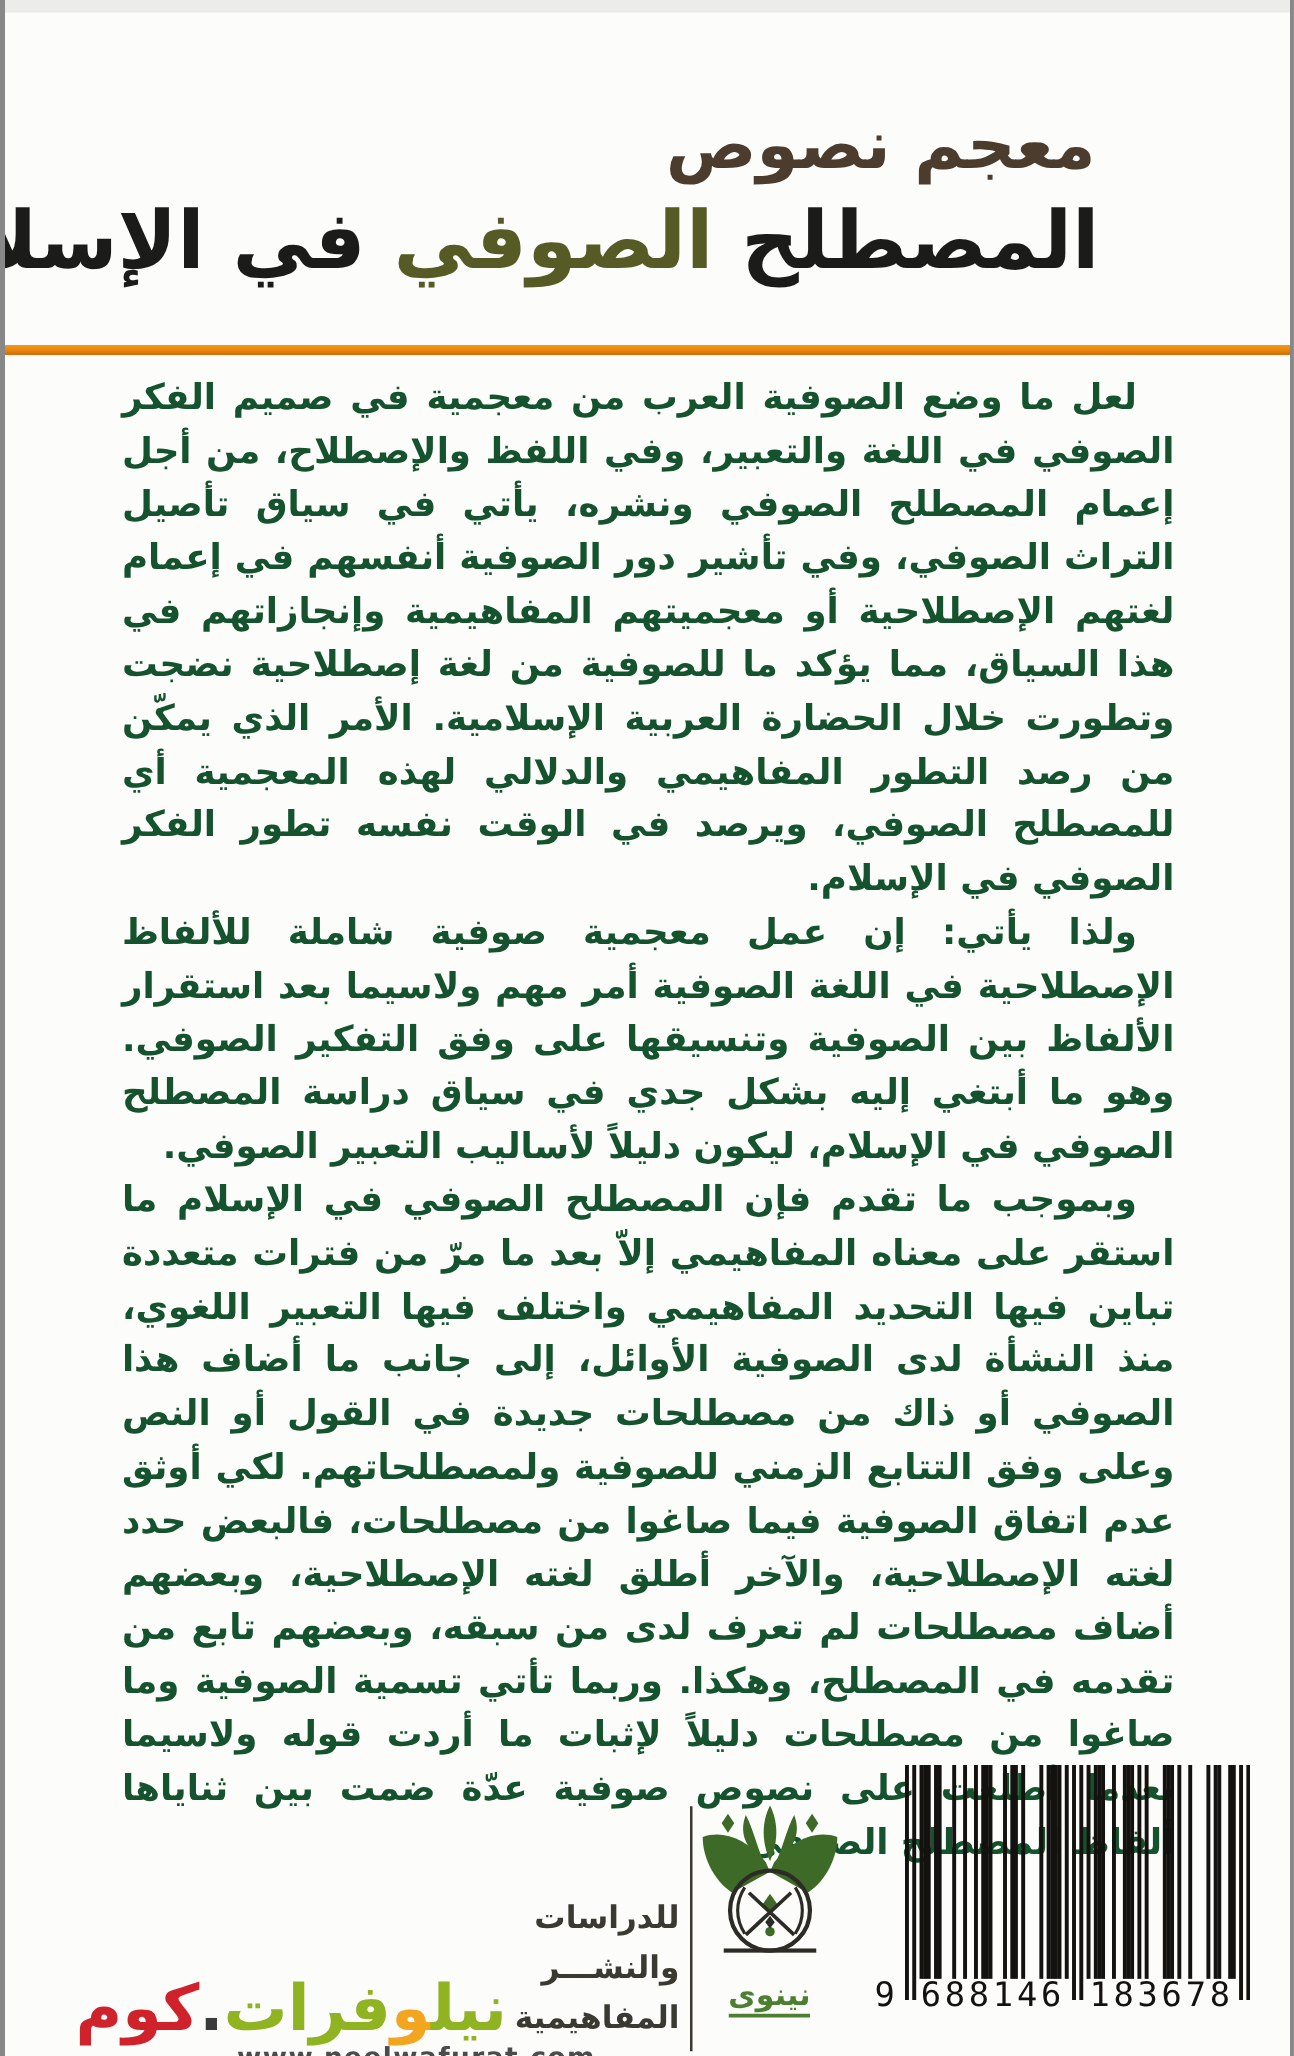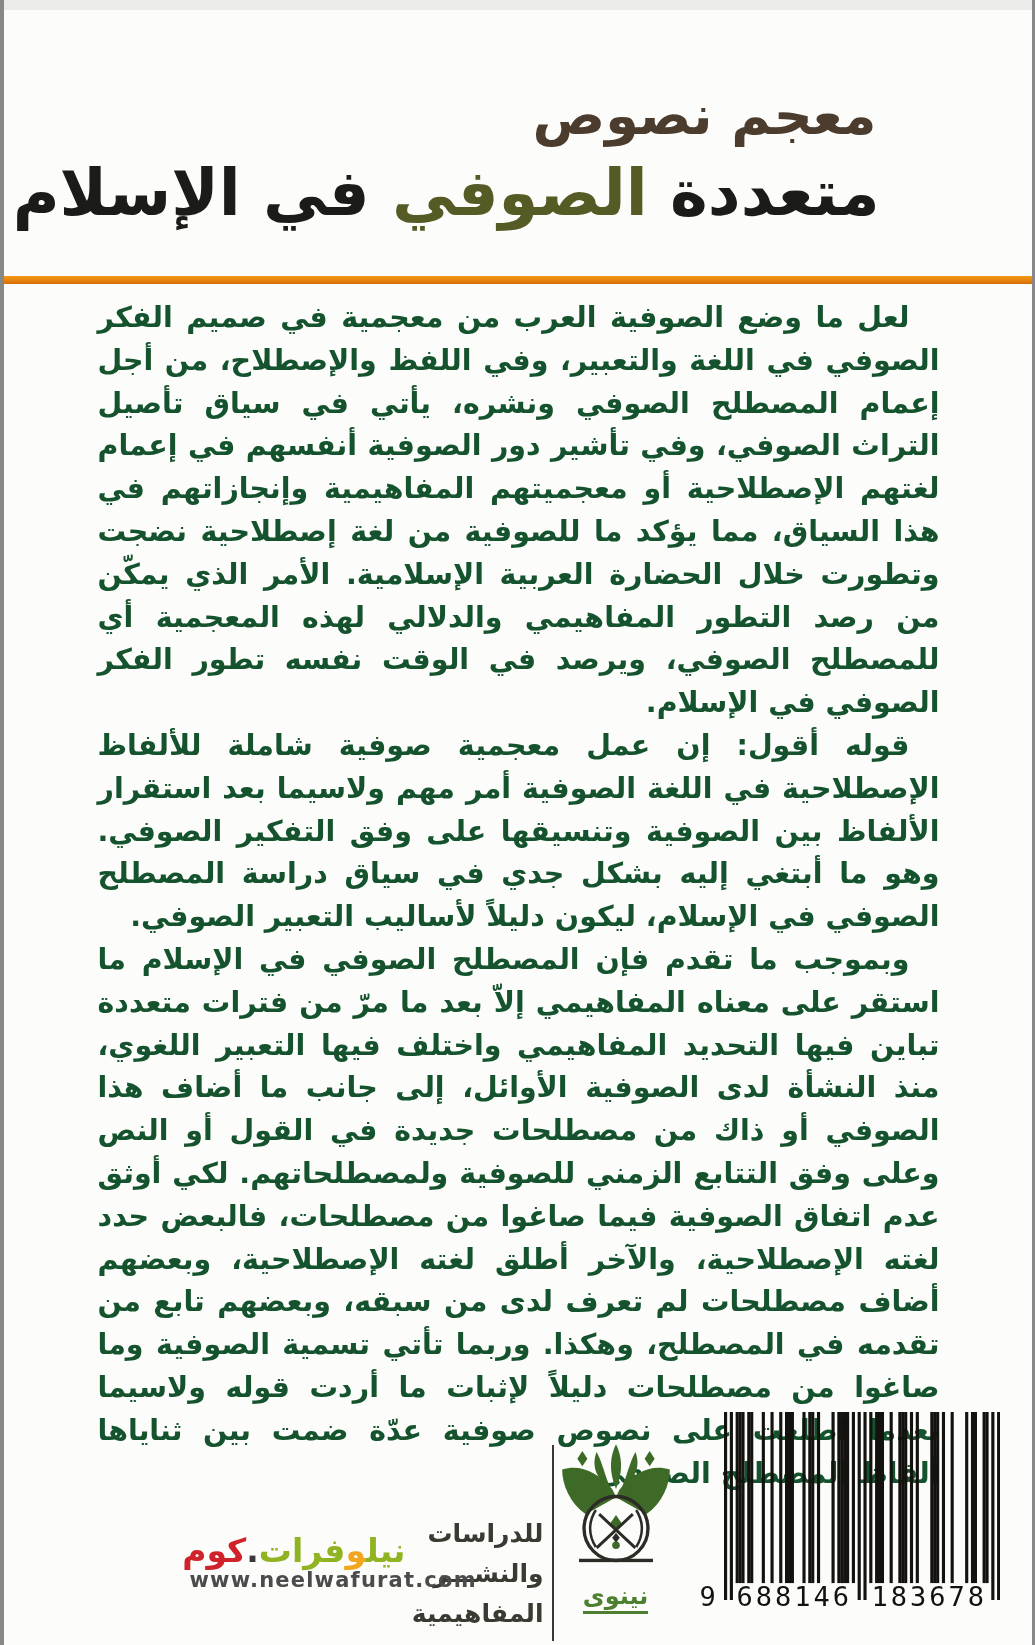--- a/index.html
+++ b/index.html
@@ -65,42 +65,42 @@
     font-family:"DejaVu Sans Mono",monospace;
     font-size:27px;color:#14120f;font-weight:normal;
   }
   .digits span{position:absolute;top:0;white-space:nowrap;}
   .digits .d-first{left:-2px;}
   .digits .d-left{left:35px;letter-spacing:3px;}
   .digits .d-right{left:170px;letter-spacing:3px;}
 
   
   .nwf{position:absolute;left:186px;top:1534px;width:216px;text-align:center;}
-  .nwf .brand{direction:rtl;font-size:33px;font-weight:bold;line-height:1.0;white-space:nowrap;}
+  .nwf .brand{direction:rtl;font-size:51px;font-weight:bold;line-height:1.0;white-space:nowrap;margin-top:48px;}
   .nwf .c-green{color:#8fb321;}
   .nwf .c-orange{color:#f2a51f;}
   .nwf .c-dark{color:#3a3a3a;}
   .nwf .c-red{color:#d0222a;}
   .nwf .url{font-size:21px;font-weight:bold;color:#4b4b4b;letter-spacing:1.2px;margin-top:1px;}
 </style>
 </head>
 <body>
 
 <div class="page">
 
   <div class="scan-edge"></div>
 
   <div class="series-title">معجم نصوص</div>
-  <div class="book-title"><span>متعددة </span><span class="hl">الصوفي</span><span> في الإسلام</span></div>
+  <div class="book-title"><span>المصطلح </span><span class="hl">الصوفي</span><span> في الإسلام</span></div>
 
   <div class="divider"></div>
 
   <div class="blurb">
     <p>لعل ما وضع الصوفية العرب من معجمية في صميم الفكر الصوفي في اللغة والتعبير، وفي اللفظ والإصطلاح، من أجل إعمام المصطلح الصوفي ونشره، يأتي في سياق تأصيل التراث الصوفي، وفي تأشير دور الصوفية أنفسهم في إعمام لغتهم الإصطلاحية أو معجميتهم المفاهيمية وإنجازاتهم في هذا السياق، مما يؤكد ما للصوفية من لغة إصطلاحية نضجت وتطورت خلال الحضارة العربية الإسلامية. الأمر الذي يمكّن من رصد التطور المفاهيمي والدلالي لهذه المعجمية أي للمصطلح الصوفي، ويرصد في الوقت نفسه تطور الفكر الصوفي في الإسلام.</p>
-    <p>قوله أقول: إن عمل معجمية صوفية شاملة للألفاظ الإصطلاحية في اللغة الصوفية أمر مهم ولاسيما بعد استقرار الألفاظ بين الصوفية وتنسيقها على وفق التفكير الصوفي. وهو ما أبتغي إليه بشكل جدي في سياق دراسة المصطلح الصوفي في الإسلام، ليكون دليلاً لأساليب التعبير الصوفي.</p>
+    <p>ولذا يأتي: إن عمل معجمية صوفية شاملة للألفاظ الإصطلاحية في اللغة الصوفية أمر مهم ولاسيما بعد استقرار الألفاظ بين الصوفية وتنسيقها على وفق التفكير الصوفي. وهو ما أبتغي إليه بشكل جدي في سياق دراسة المصطلح الصوفي في الإسلام، ليكون دليلاً لأساليب التعبير الصوفي.</p>
     <p>وبموجب ما تقدم فإن المصطلح الصوفي في الإسلام ما استقر على معناه المفاهيمي إلاّ بعد ما مرّ من فترات متعددة تباين فيها التحديد المفاهيمي واختلف فيها التعبير اللغوي، منذ النشأة لدى الصوفية الأوائل، إلى جانب ما أضاف هذا الصوفي أو ذاك من مصطلحات جديدة في القول أو النص وعلى وفق التتابع الزمني للصوفية ولمصطلحاتهم. لكي أوثق عدم اتفاق الصوفية فيما صاغوا من مصطلحات، فالبعض حدد لغته الإصطلاحية، والآخر أطلق لغته الإصطلاحية، وبعضهم أضاف مصطلحات لم تعرف لدى من سبقه، وبعضهم تابع من تقدمه في المصطلح، وهكذا. وربما تأتي تسمية الصوفية وما صاغوا من مصطلحات دليلاً لإثبات ما أردت قوله ولاسيما بعدما أطلعت على نصوص صوفية عدّة ضمت بين ثناياها ألفاظ المصطلح الصوفي.</p>
   </div>
 
   <div class="ninawa">
     <svg viewBox="0 0 140 170">
       <g fill="#3e6a27">
 
         <path d="M70 4 C63 18 61 36 70 57 C79 36 77 18 70 4 Z"></path>
 
         <path d="M47 13 C41 28 45 44 64 57 C57 42 54 26 47 13 Z"></path>

